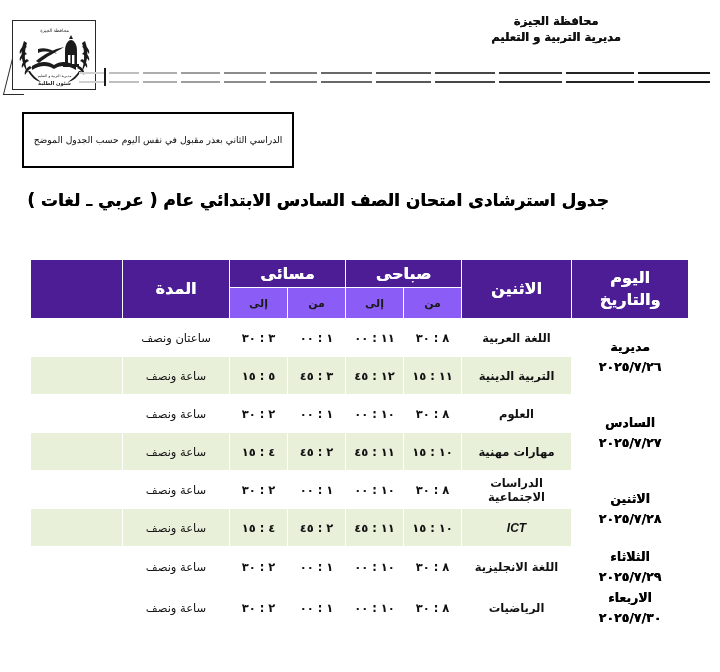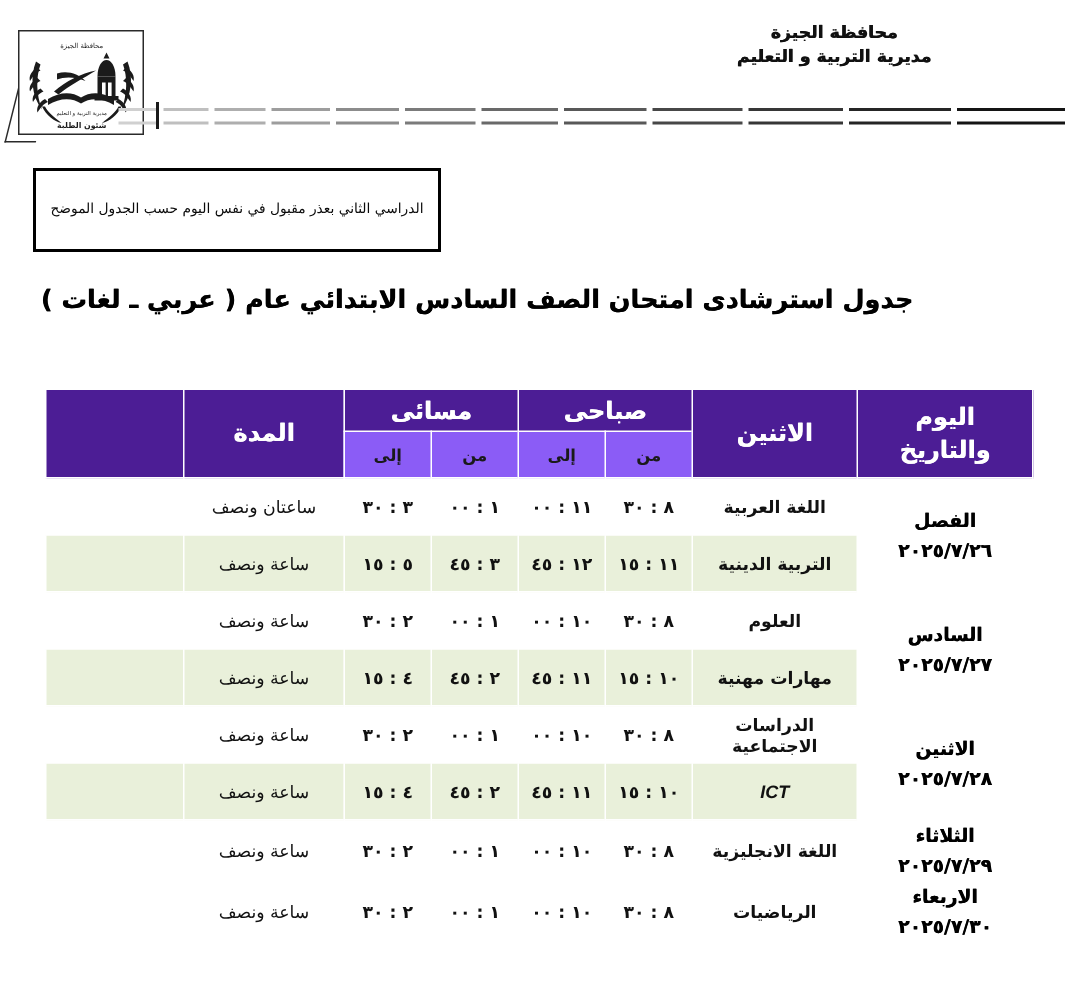--- a/index.html
+++ b/index.html
@@ -322,21 +322,21 @@
       <tr>
         <th class="hdr-sub">من</th>
         <th class="hdr-sub">إلى</th>
         <th class="hdr-sub">من</th>
         <th class="hdr-sub">إلى</th>
       </tr>
     </thead>
     <tbody id="tbody">
         <tr class="row-light">
           <td class="cell daycell" rowspan="2">
-            <div>الفصل</div>
+            <div>مديرية</div>
             <div>٢٠٢٥/٧/٢٦</div>
           </td>
           <td class="cell subject">اللغة العربية</td>
           <td class="cell time">٨ : ٣٠</td>
           <td class="cell time">١١ : ٠٠</td>
           <td class="cell time">١ : ٠٠</td>
           <td class="cell time">٣ : ٣٠</td>
           <td class="cell duration">ساعتان ونصف</td>
           <td class="cell spacer"></td>
         </tr>

